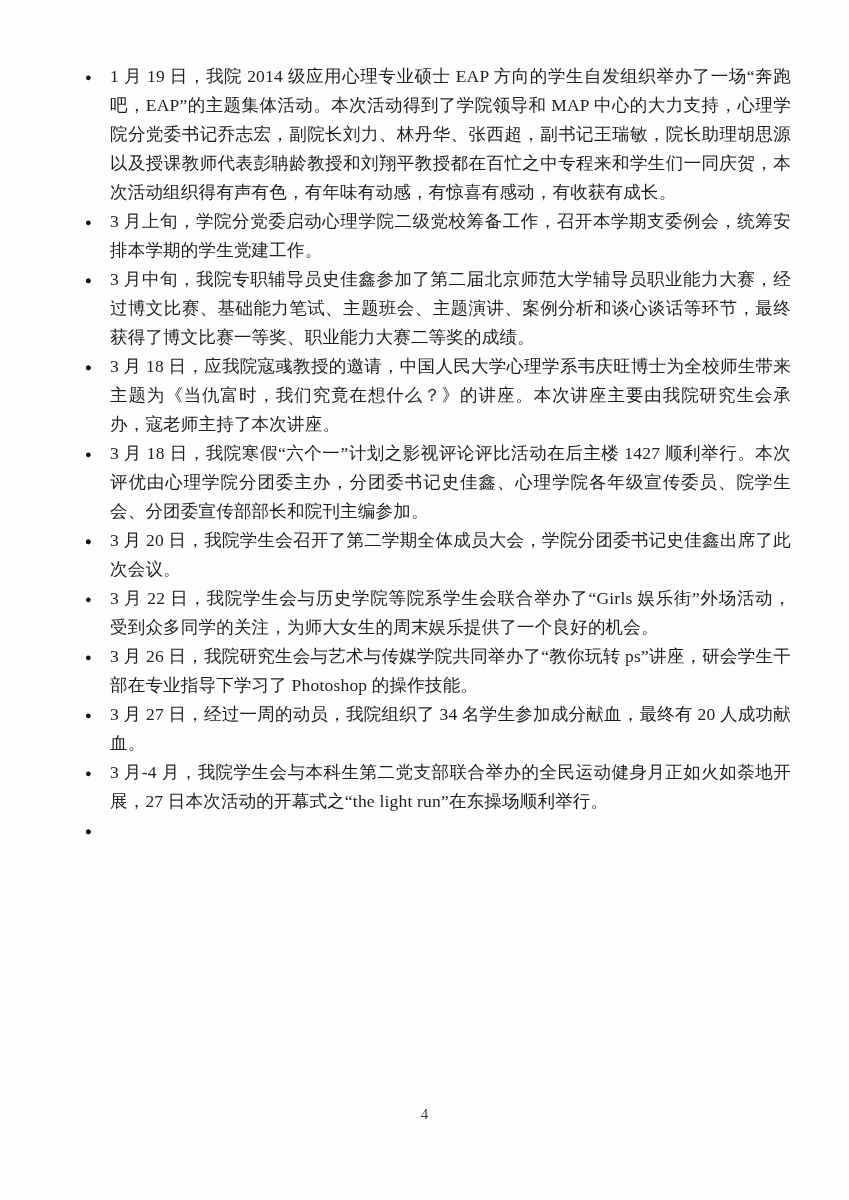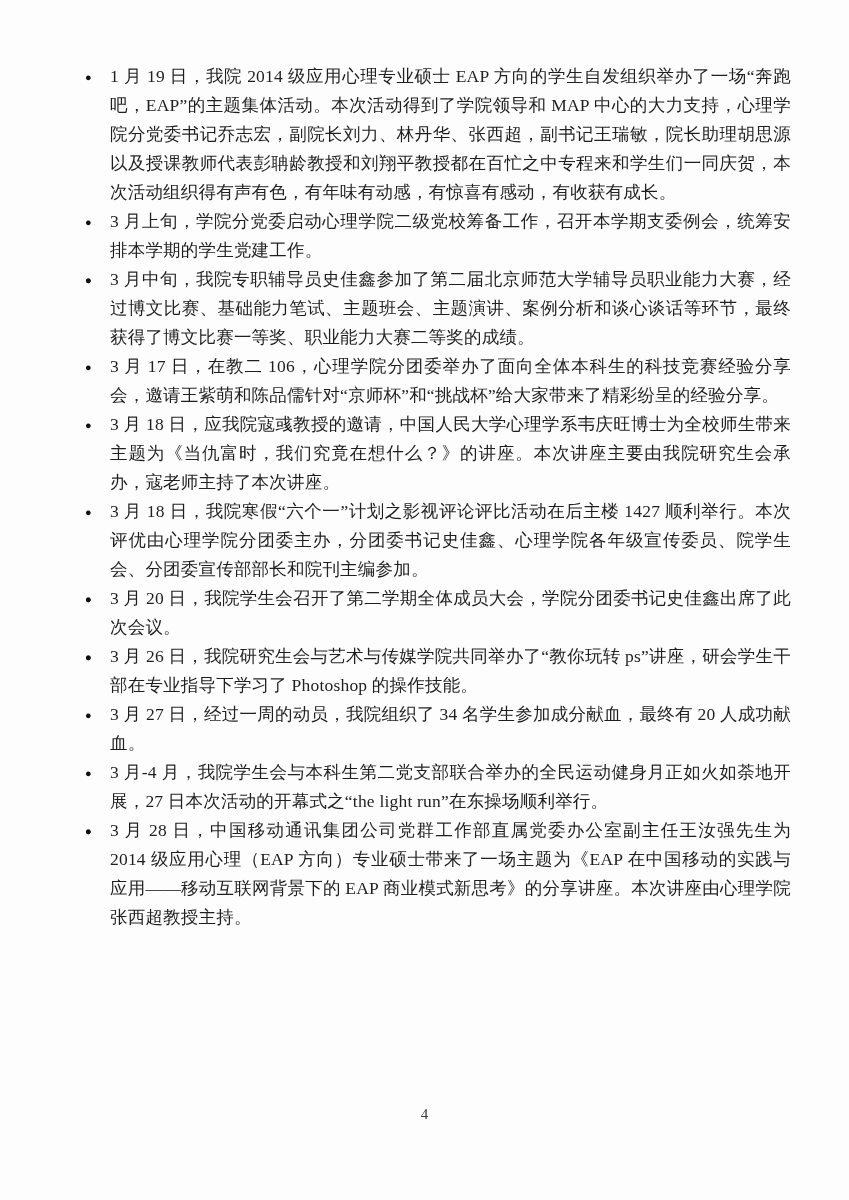--- a/index.html
+++ b/index.html
@@ -76,55 +76,54 @@
       </li>
       <li>
         <span class="dot">●</span>
       </li>
       <li>
         <span class="dot">●</span>
         <span>3 月中旬，我院专职辅导员史佳鑫参加了第二届北京师范大学辅导员职业能力大赛，经过博文比赛、基础能力笔试、主题班会、主题演讲、案例分析和谈心谈话等环节，最终获得了博文比赛一等奖、职业能力大赛二等奖的成绩。</span>
       </li>
       <li>
         <span class="dot">●</span>
-        <span>3 月 17 日，在教二 106，心理学院分团委举办了面向全体本科生的科技竞赛经验分享会，邀请王紫萌和陈品儒针对“京师杯”和“挑战杯”给大家带来了精彩纷呈的经验分享。</span>
       </li>
       <li>
         <span class="dot">●</span>
         <span>3 月 18 日，应我院寇彧教授的邀请，中国人民大学心理学系韦庆旺博士为全校师生带来主题为《当仇富时，我们究竟在想什么？》的讲座。本次讲座主要由我院研究生会承办，寇老师主持了本次讲座。</span>
       </li>
       <li>
         <span class="dot">●</span>
         <span>3 月 18 日，我院寒假“六个一”计划之影视评论评比活动在后主楼 1427 顺利举行。本次评优由心理学院分团委主办，分团委书记史佳鑫、心理学院各年级宣传委员、院学生会、分团委宣传部部长和院刊主编参加。</span>
       </li>
       <li>
         <span class="dot">●</span>
       </li>
       <li>
         <span class="dot">●</span>
         <span>3 月 20 日，我院学生会召开了第二学期全体成员大会，学院分团委书记史佳鑫出席了此次会议。</span>
       </li>
       <li>
         <span class="dot">●</span>
+        <span>3 月 22 日，我院学生会与历史学院等院系学生会联合举办了“Girls 娱乐街”外场活动，受到众多同学的关注，为师大女生的周末娱乐提供了一个良好的机会。</span>
       </li>
       <li>
         <span class="dot">●</span>
         <span>3 月 26 日，我院研究生会与艺术与传媒学院共同举办了“教你玩转 ps”讲座，研会学生干部在专业指导下学习了 Photoshop 的操作技能。</span>
       </li>
       <li>
         <span class="dot">●</span>
         <span>3 月 27 日，经过一周的动员，我院组织了 34 名学生参加成分献血，最终有 20 人成功献血。</span>
       </li>
       <li>
         <span class="dot">●</span>
         <span>3 月-4 月，我院学生会与本科生第二党支部联合举办的全民运动健身月正如火如荼地开展，27 日本次活动的开幕式之“the light run”在东操场顺利举行。</span>
       </li>
       <li>
         <span class="dot">●</span>
       </li>
       <li>
         <span class="dot">●</span>
-        <span>3 月 28 日，中国移动通讯集团公司党群工作部直属党委办公室副主任王汝强先生为 2014 级应用心理（EAP 方向）专业硕士带来了一场主题为《EAP 在中国移动的实践与应用——移动互联网背景下的 EAP 商业模式新思考》的分享讲座。本次讲座由心理学院张西超教授主持。</span>
       </li>
     </ul>
   </div>
   <div class="page-number">4</div>
 </div>
 
 </body></html>

